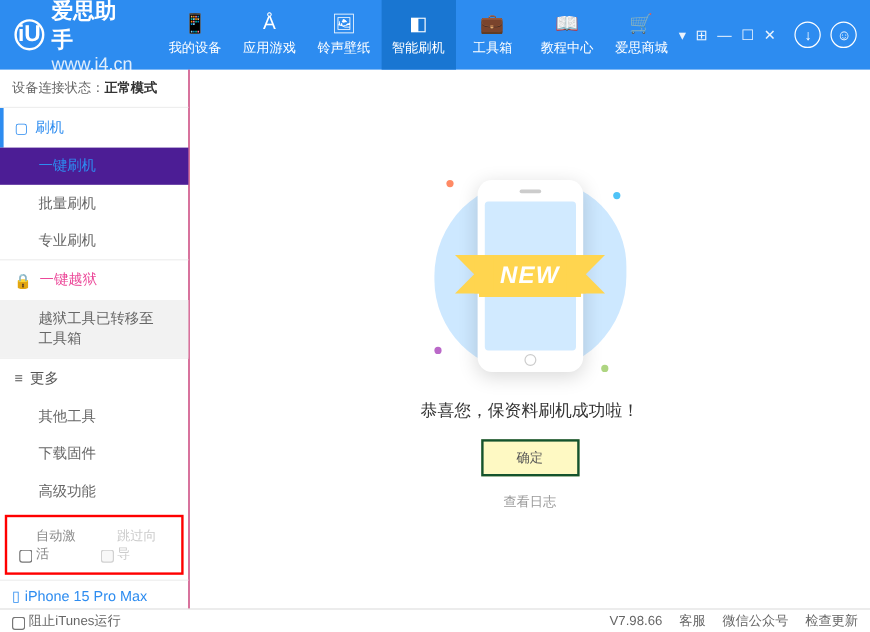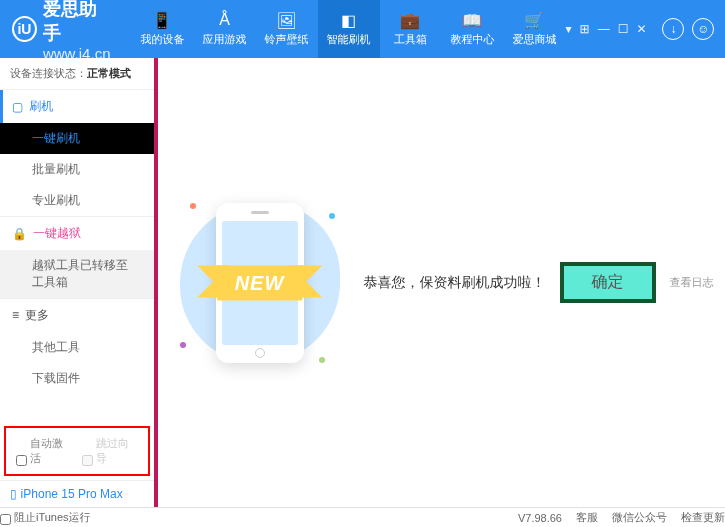--- a/index.html
+++ b/index.html
@@ -1,67 +1,67 @@
 <!DOCTYPE html>
 <html><head>
 <meta charset="utf-8">
 <style>
 *{margin:0;padding:0;box-sizing:border-box;font-family:"Microsoft YaHei",Arial,sans-serif}
 body{width:725px;height:527px;overflow:hidden;background:#fff}
 .header{height:58px;background:#2d8cf0;display:flex;align-items:center;padding:0 12px;color:#fff}
 .logo{display:flex;align-items:center;gap:6px}
-.logo-icon{width:26px;height:26px;border:2px solid #fff;border-radius:50%;display:flex;align-items:center;justify-content:center;font-weight:bold;font-size:14px}
+.logo-icon{width:26px;height:26px;border:2px solid #fff;border-radius:50%;display:flex;align-items:center;justify-content:center;font-weight:bold;font-size:19px}
 .logo-text{display:flex;flex-direction:column}
 .logo-title{font-size:18px;font-weight:bold}
 .logo-url{font-size:15px;opacity:.85}
 .nav{display:flex;margin-left:20px;height:100%}
 .nav-item{width:62px;display:flex;flex-direction:column;align-items:center;justify-content:center;gap:3px;cursor:pointer;font-size:11px}
 .nav-item.active{background:#1976d2}
 .nav-icon{width:20px;height:18px;display:flex;align-items:center;justify-content:center;font-size:16px}
 .header-right{margin-left:auto;display:flex;align-items:center;gap:8px}
 .win-btns{display:flex;gap:8px;font-size:12px}
 .win-btn{cursor:pointer;opacity:.9}
 .circ-btns{display:flex;gap:8px;margin-left:8px}
 .circ-btn{width:22px;height:22px;border:1.5px solid #fff;border-radius:50%;display:flex;align-items:center;justify-content:center;cursor:pointer;font-size:12px}
 .body{display:flex;height:449px}
-.sidebar{width:158px;border-right:4px solid #be185d;display:flex;flex-direction:column;font-size:12px}
+.sidebar{width:158px;border-right:1px solid #be185d;display:flex;flex-direction:column;font-size:12px}
 .conn-status{padding:8px 10px;color:#666;font-size:11px}
 .conn-status b{color:#333}
 .sb-section{border-top:1px solid #eee}
 .sb-header{padding:8px 12px;display:flex;align-items:center;gap:6px;color:#555;cursor:pointer}
 .sb-header.active{border-left:3px solid #2d8cf0;color:#2d8cf0;padding-left:9px}
 .sb-item{padding:7px 12px 7px 32px;color:#666;cursor:pointer}
-.sb-item.active{background:#000000;color:#2d8cf0}
+.sb-item.active{background:#4c1d95;color:#2d8cf0}
 .sb-item.moved{background:#f2f2f2;line-height:1.4;padding-right:20px}
 .lock-icon{color:#bbb}
 .checkboxes{padding:8px 10px;display:flex;gap:10px;font-size:11px;color:#888;border:2px solid red;margin:4px}
 .cb{display:flex;align-items:flex-end;gap:3px}
 .cb input{width:11px;height:11px}
 .device{padding:6px 10px;border-top:1px solid #eee}
 .device-name{color:#2d8cf0;font-size:12px;display:flex;align-items:center;gap:4px}
-.main{flex:1;display:flex;flex-direction:row;align-items:center;justify-content:center;gap:14px;position:relative}
+.main{flex:1;display:flex;flex-direction:column;align-items:center;justify-content:center;gap:14px;position:relative}
 .illustration{width:180px;height:180px;position:relative;display:flex;align-items:center;justify-content:center}
 .bg-blob{position:absolute;width:160px;height:160px;background:#cde8ff;border-radius:50% 45% 50% 48%}
 .phone{position:relative;width:88px;height:160px;background:#fff;border-radius:12px;box-shadow:0 4px 16px rgba(0,0,0,.15)}
 .phone-screen{position:absolute;top:18px;left:6px;right:6px;bottom:18px;background:#d1eaff;border-radius:3px}
 .phone-speaker{position:absolute;top:8px;left:50%;transform:translateX(-50%);width:18px;height:3px;background:#ccc;border-radius:2px}
 .phone-home{position:absolute;bottom:5px;left:50%;transform:translateX(-50%);width:10px;height:10px;border:1px solid #ccc;border-radius:50%}
 .ribbon{position:absolute;top:50%;left:50%;transform:translate(-50%,-50%);background:#ffd54f;padding:6px 18px;font-size:20px;font-weight:bold;color:#fff;font-style:italic;letter-spacing:1px}
 .ribbon::before,.ribbon::after{content:"";position:absolute;top:0;border:16px solid #ffd54f}
 .ribbon::before{left:-20px;border-left-color:transparent}
 .ribbon::after{right:-20px;border-right-color:transparent}
 .confetti{position:absolute;width:6px;height:6px;border-radius:50%}
 .c1{background:#ff8a65;top:10px;left:20px}
 .c2{background:#4fc3f7;top:20px;right:15px}
 .c3{background:#ba68c8;bottom:25px;left:10px}
 .c4{background:#aed581;bottom:10px;right:25px}
 .success-text{font-size:14px;color:#333}
-.ok-btn{padding:6px 28px;border:4px solid #14532d;background:#5eead4;cursor:pointer;font-size:16px;color:#555}
+.ok-btn{padding:6px 28px;border:2px solid #14532d;background:#fef9c3;cursor:pointer;font-size:11px;color:#555}
 .log-link{font-size:11px;color:#999;cursor:pointer}
-.footer{height:20px;border-top:1px solid #e0e0e0;display:flex;align-items:center;padding:0 0;font-size:11px;color:#666;gap:14px}
+.footer{height:20px;border-top:1px solid #e0e0e0;display:flex;align-items:center;padding:0 10px;font-size:11px;color:#666;gap:14px}
 .footer .spacer{flex:1}
 .footer .link{cursor:pointer}
 </style>
 </head>
 <body>
 
 <div class="header">
   <div class="logo">
     <div class="logo-icon">iU</div>
     <div class="logo-text">
@@ -135,20 +135,21 @@
         </div>
       <div class="sb-item moved">越狱工具已转移至工具箱</div>
     </div>
     <div class="sb-section">
       <div class="sb-header">
           <span>≡</span>
           <span>更多</span>
         </div>
       <div class="sb-item">其他工具</div>
       <div class="sb-item">下载固件</div>
+      <div class="sb-item">高级功能</div>
     </div>
     <div style="flex:1"></div>
     <div class="checkboxes">
       <label class="cb">
           <input type="checkbox" style="">
           <span>自动激活</span>
         </label>
       <label class="cb" style="color:#ccc">
           <input type="checkbox" disabled="" style="">
           <span>跳过向导</span>

